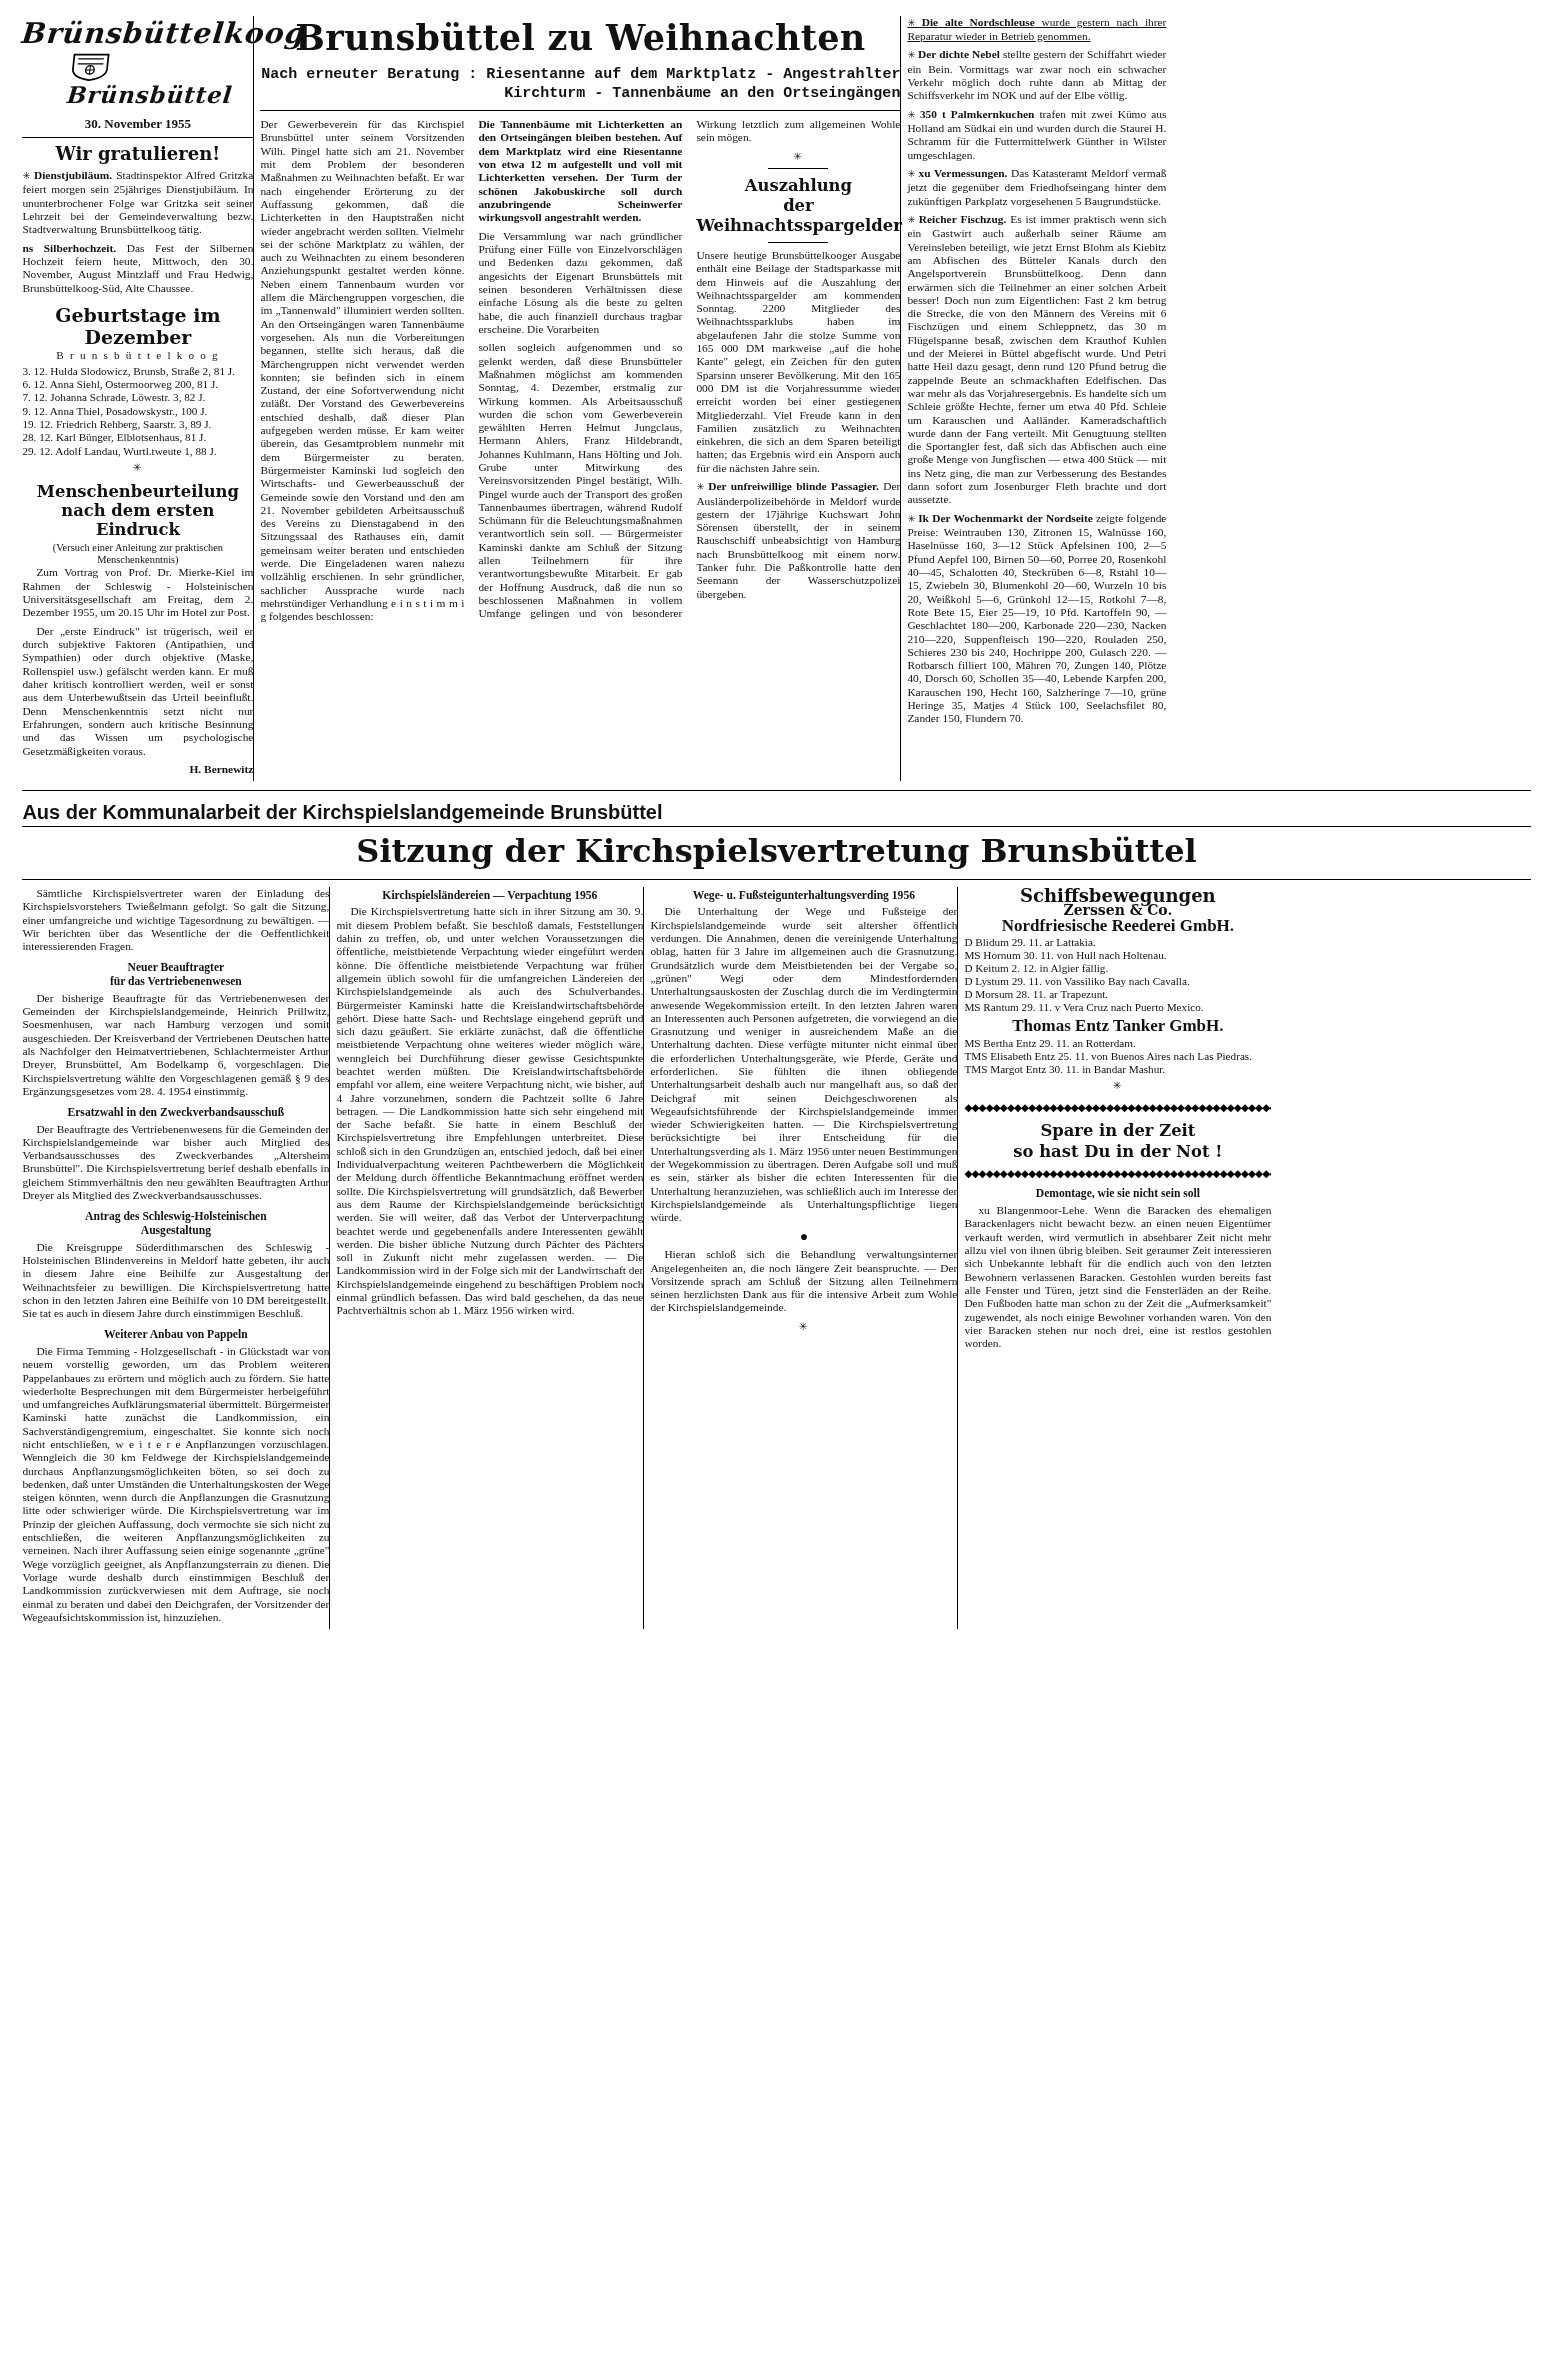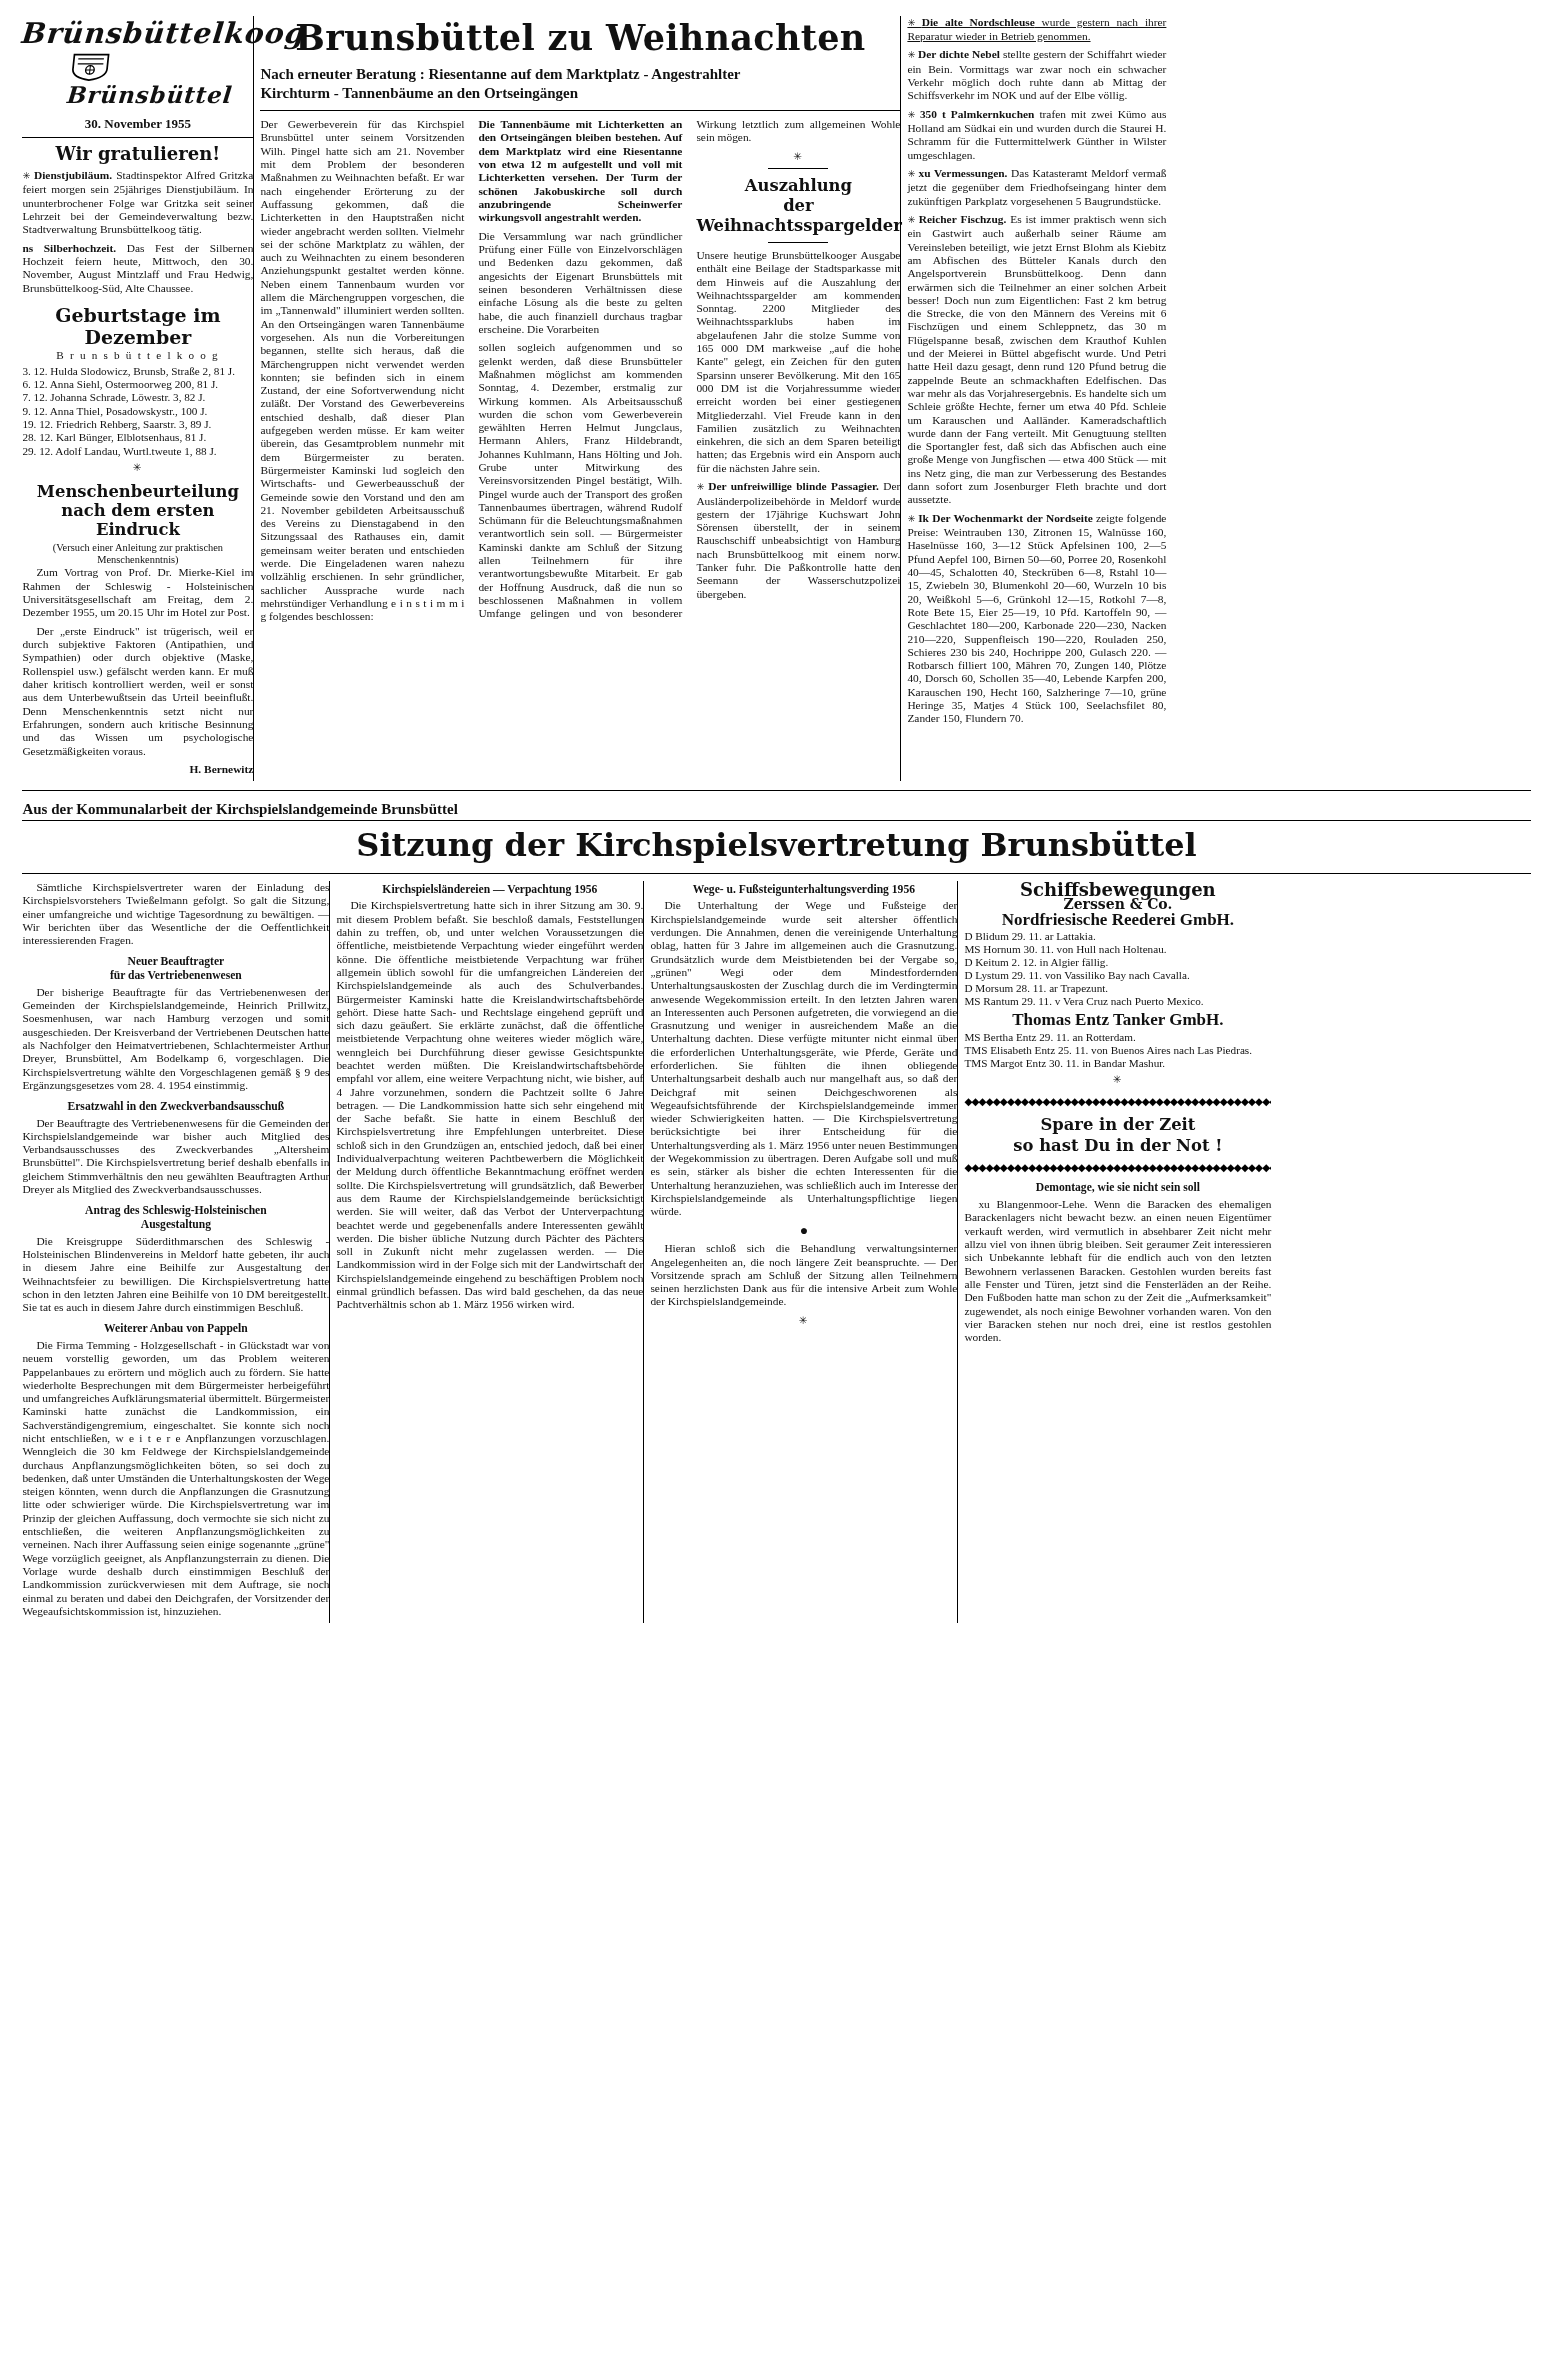--- a/index.html
+++ b/index.html
@@ -56,31 +56,31 @@
   .bdlist{font-size:11.2px;line-height:13.3px;}
   .bdlist div{text-indent:-12px;padding-left:12px;}
   .cross{font-size:9.5px;}
   
   .main-title{
     font-family:"DejaVu Serif", serif;
     font-size:35px;font-weight:bold;text-align:center;letter-spacing:0.3px;
     margin:1.7px 0 7px 0;
   }
   .main-sub{
-    font-family:Liberation Serif, serif;
-    font-size:15px;font-weight:bold;text-align:left;line-height:19px;margin-bottom:7px;
+    font-family:Liberation Mono, monospace;
+    font-size:15px;font-weight:bold;text-align:right;line-height:19px;margin-bottom:7px;
   }
   .threecol{column-count:3;column-gap:14px;column-rule:none;}
   .auszahl{font-family:"DejaVu Serif",serif;font-weight:bold;font-size:16.4px;text-align:center;line-height:20px;margin:7px 0 3.5px 0;}
   
   .rcol{font-size:11.4px;line-height:13.3px;text-align:justify;}
   .rcol p{text-indent:14px;}
   
   .banner{
-    font-family:Liberation Serif, serif;font-weight:bold;font-size:15px;
+    font-family:Liberation Sans, sans-serif;font-weight:bold;font-size:20px;
     margin:10.4px 0 1.7px 0;
   }
   .big-title{
     font-family:"DejaVu Serif",serif;font-weight:bold;font-size:32px;text-align:center;
     margin:3.5px 0 8.6px 0;
   }
   
   .botgrid{
     display:grid;
     grid-template-columns:307px 7px 307px 7px 307px 7px 307px;

